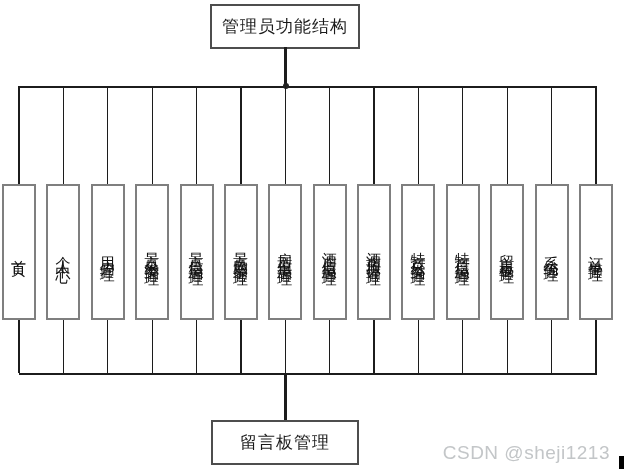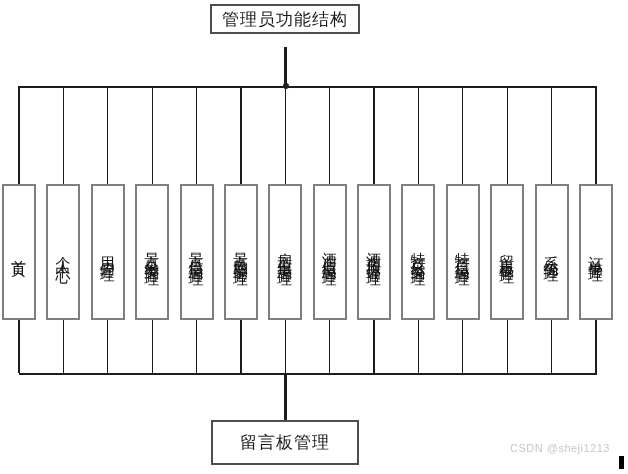--- a/index.html
+++ b/index.html
@@ -48,37 +48,37 @@
     position:absolute;
     width:6px;height:6px;
     border-radius:50%;
     background:#222222;
   }
   .watermark{
     position:absolute;
     left:440px;top:442px;
     width:170px;
     text-align:right;
-    font-size:11px;
+    font-size:19px;
     color:var(--watermark,#c3c6c8);
     letter-spacing:0.5px;
   }
   .caret-mark{
     position:absolute;
     left:619px;top:456px;
     width:5px;height:13px;
     background:#000000;
   }
 </style>
 </head>
 <body>
 
 <div id="stage" style="--bg: #ffffff; --line: #1c1c1c; --rootBorder: #4d4d4d; --branchBorder: #7f7f7f; --watermark: #c3c6c8;">
 
-  <div class="node h-node" style="left:210px;top:4px;width:150px;height:30px;">
+  <div class="node h-node" style="left:210px;top:4px;width:150px;height:45px;">
     <span>管理员功能结构</span>
   </div>
 
   <div class="line thick" style="left:284px;top:47px;height:40px;"></div>
 
   <div class="line hline" style="left:19px;top:86px;width:578px;"></div>
 
   <div class="junction-dot" style="left:282.5px;top:83px;"></div>
 
   <div id="branches">

